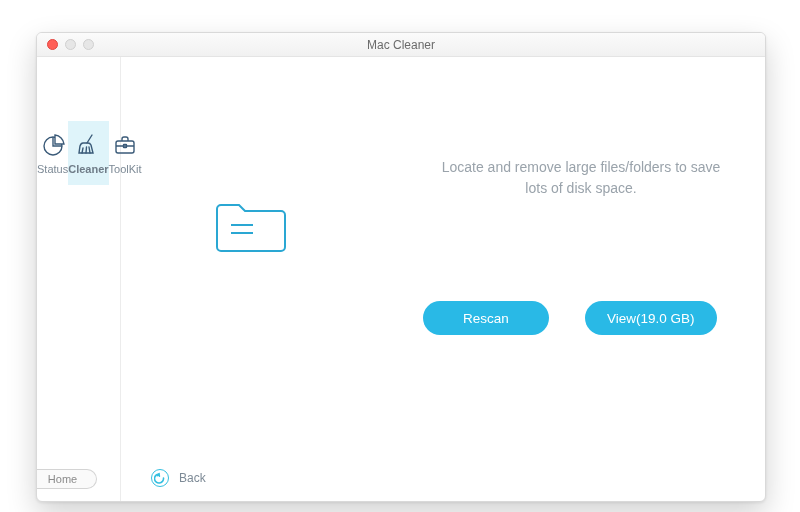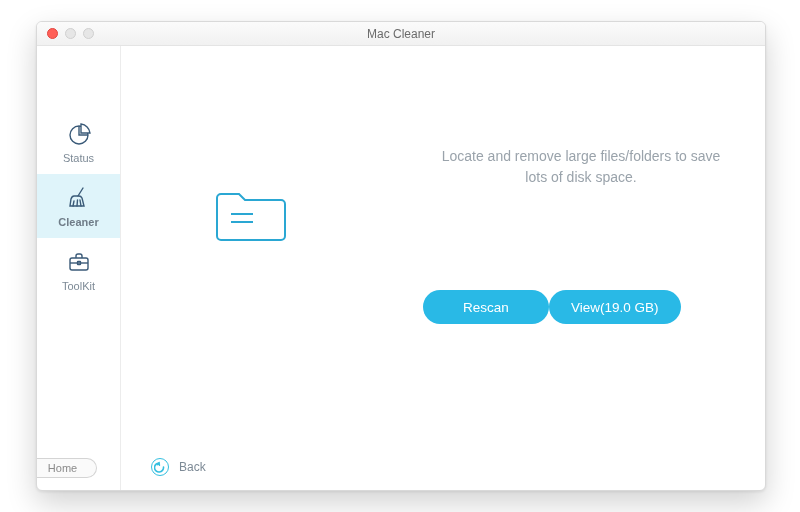--- a/index.html
+++ b/index.html
@@ -1,19 +1,19 @@
 <!DOCTYPE html>
 <html><head>
 <meta charset="utf-8">
 <style>
   * { box-sizing: border-box; margin: 0; padding: 0; }
   html, body { width: 800px; height: 512px; font-family: -apple-system, "Helvetica Neue", Arial, sans-serif; background: #fff; }
   .window {
     position: absolute;
-    left: 36px; top: 21px;
+    left: 36px; top: 32px;
     width: 730px; height: 470px;
     background: #fff;
     border: 1px solid #d9d9d9;
     border-radius: 6px;
     box-shadow: 0 12px 30px rgba(0,0,0,0.18), 0 1px 3px rgba(0,0,0,0.08);
     overflow: hidden;
     display: flex;
     flex-direction: column;
   }
   .titlebar {
@@ -28,21 +28,21 @@
   .tl-btn { width: 11px; height: 11px; border-radius: 50%; }
   .tl-close { background: #ff5f57; border: 0.5px solid #e24640; }
   .tl-min   { background: #e6e6e6; border: 0.5px solid #d0d0d0; }
   .tl-max   { background: #e6e6e6; border: 0.5px solid #d0d0d0; }
   .title { position: absolute; left: 0; right: 0; text-align: center; font-size: 12px; color: #6b6b6b; pointer-events: none; }
   .body { flex: 1; display: flex; }
   .sidebar {
     width: 84px;
     border-right: 1px solid #ececec;
     display: flex;
-    flex-direction: column;
+    flex-direction: row;
     align-items: stretch;
     padding-top: 64px;
     position: relative;
   }
   .side-item {
     display: flex; flex-direction: column; align-items: center; justify-content: center;
     height: 64px;
     color: #5a6a78;
     cursor: pointer;
     font-size: 11px;
@@ -85,21 +85,21 @@
   .content {
     position: absolute;
     left: 300px; top: 96px;
     width: 320px;
     text-align: center;
   }
   .content h1 { font-size: 21px; font-weight: 400; color: #3a3a3a; }
   .content p { margin-top: 4px; font-size: 14px; color: #9aa3ab; line-height: 1.5; padding: 0 10px; }
   .btn-row {
     position: absolute; left: 302px; top: 244px;
-    display: flex; 
+    display: flex; gap: 36px;
   }
   .pill-btn {
     min-width: 126px; height: 34px;
     border-radius: 17px;
     background: #29b9e6;
     color: #fff;
     font-size: 13.5px;
     display: flex; align-items: center; justify-content: center;
     padding: 0 22px;
     cursor: pointer;

